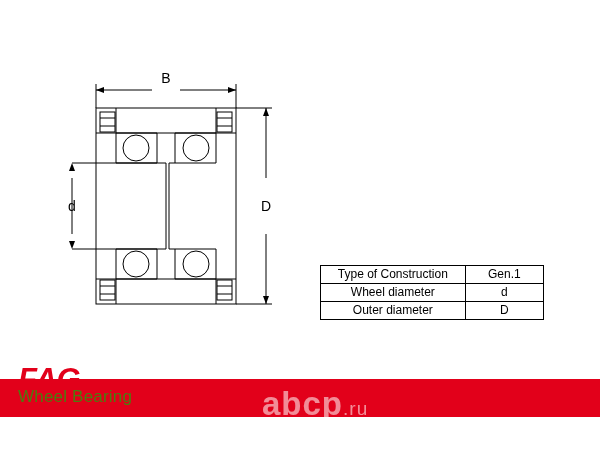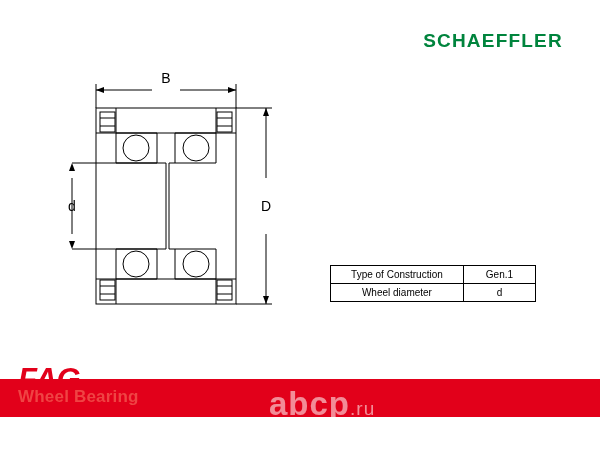--- a/index.html
+++ b/index.html
@@ -37,25 +37,25 @@
     left: 20px;
     top: 60px;
     width: 290px;
     height: 290px;
   }
   .drawing svg { display: block; }
 
   
   .spec-table {
     position: absolute;
-    left: 330px;
+    left: 320px;
     top: 265px;
-    width: 206px;
+    width: 224px;
     border-collapse: collapse;
-    font-size: 10px;
+    font-size: 12px;
     color: #000000;
   }
   .spec-table td {
     border: 1px solid #000000;
     padding: 2px 4px;
     height: 13px;
     line-height: 13px;
   }
   .spec-table td.label {
     width: 152px;
@@ -87,57 +87,55 @@
     top: 379px;
     width: 600px;
     height: 38px;
     background: #E2001A;
   }
   .bottom-bar-title {
     position: absolute;
     left: 18px;
     top: 387px;
     font-family: "Liberation Sans", sans-serif;
-    font-weight: bold;
+    font-weight: normal;
     font-size: 17px;
-    color: #ef4444;
+    color: #4d7c0f;
     letter-spacing: 0.2px;
   }
 
   
   .watermark {
     position: absolute;
     left: 262px;
     top: 385px;
     font-family: "Liberation Sans", sans-serif;
     font-size: 33px;
     font-weight: bold;
     color: rgba(255,255,255,0.55);
     letter-spacing: 1px;
     pointer-events: none;
     white-space: nowrap;
-    margin-left: 7px;
   }
   .watermark .suffix {
     font-size: 19px;
     font-weight: normal;
   }
 
   .dim-label {
     font-family: "Liberation Sans", sans-serif;
     font-size: 14px;
     fill: #000000;
   }
 </style>
 </head>
 <body>
 
 <div id="page">
 
-  <div class="schaeffler-logo">SCHAEFFLER</div>
 
   <div class="drawing">
     <svg width="290" height="290" viewBox="0 0 290 290" xmlns="http://www.w3.org/2000/svg">
       <g stroke="#000000" fill="none" stroke-width="1">
 
         <line x1="76" y1="30" x2="132" y2="30"></line>
         <line x1="160" y1="30" x2="216" y2="30"></line>
 
         <polygon points="76,30 84,27 84,33" fill="#000000" stroke="none"></polygon>
         <polygon points="216,30 208,27 208,33" fill="#000000" stroke="none"></polygon>
@@ -210,20 +208,24 @@
   <table class="spec-table">
     <tbody>
       <tr>
         <td class="label">Type of Construction</td>
         <td class="value">Gen.1</td>
       </tr>
       <tr>
         <td class="label">Wheel  diameter</td>
         <td class="value">d</td>
       </tr>
+      <tr>
+        <td class="label">Outer diameter</td>
+        <td class="value">D</td>
+      </tr>
     </tbody>
   </table>
 
   <div class="fag-logo">FAG</div>
 
   <div class="bottom-bar"></div>
   <div class="bottom-bar-title">Wheel Bearing</div>
 
   <div class="watermark">
     <span>abcp</span><span class="suffix">.ru</span>

